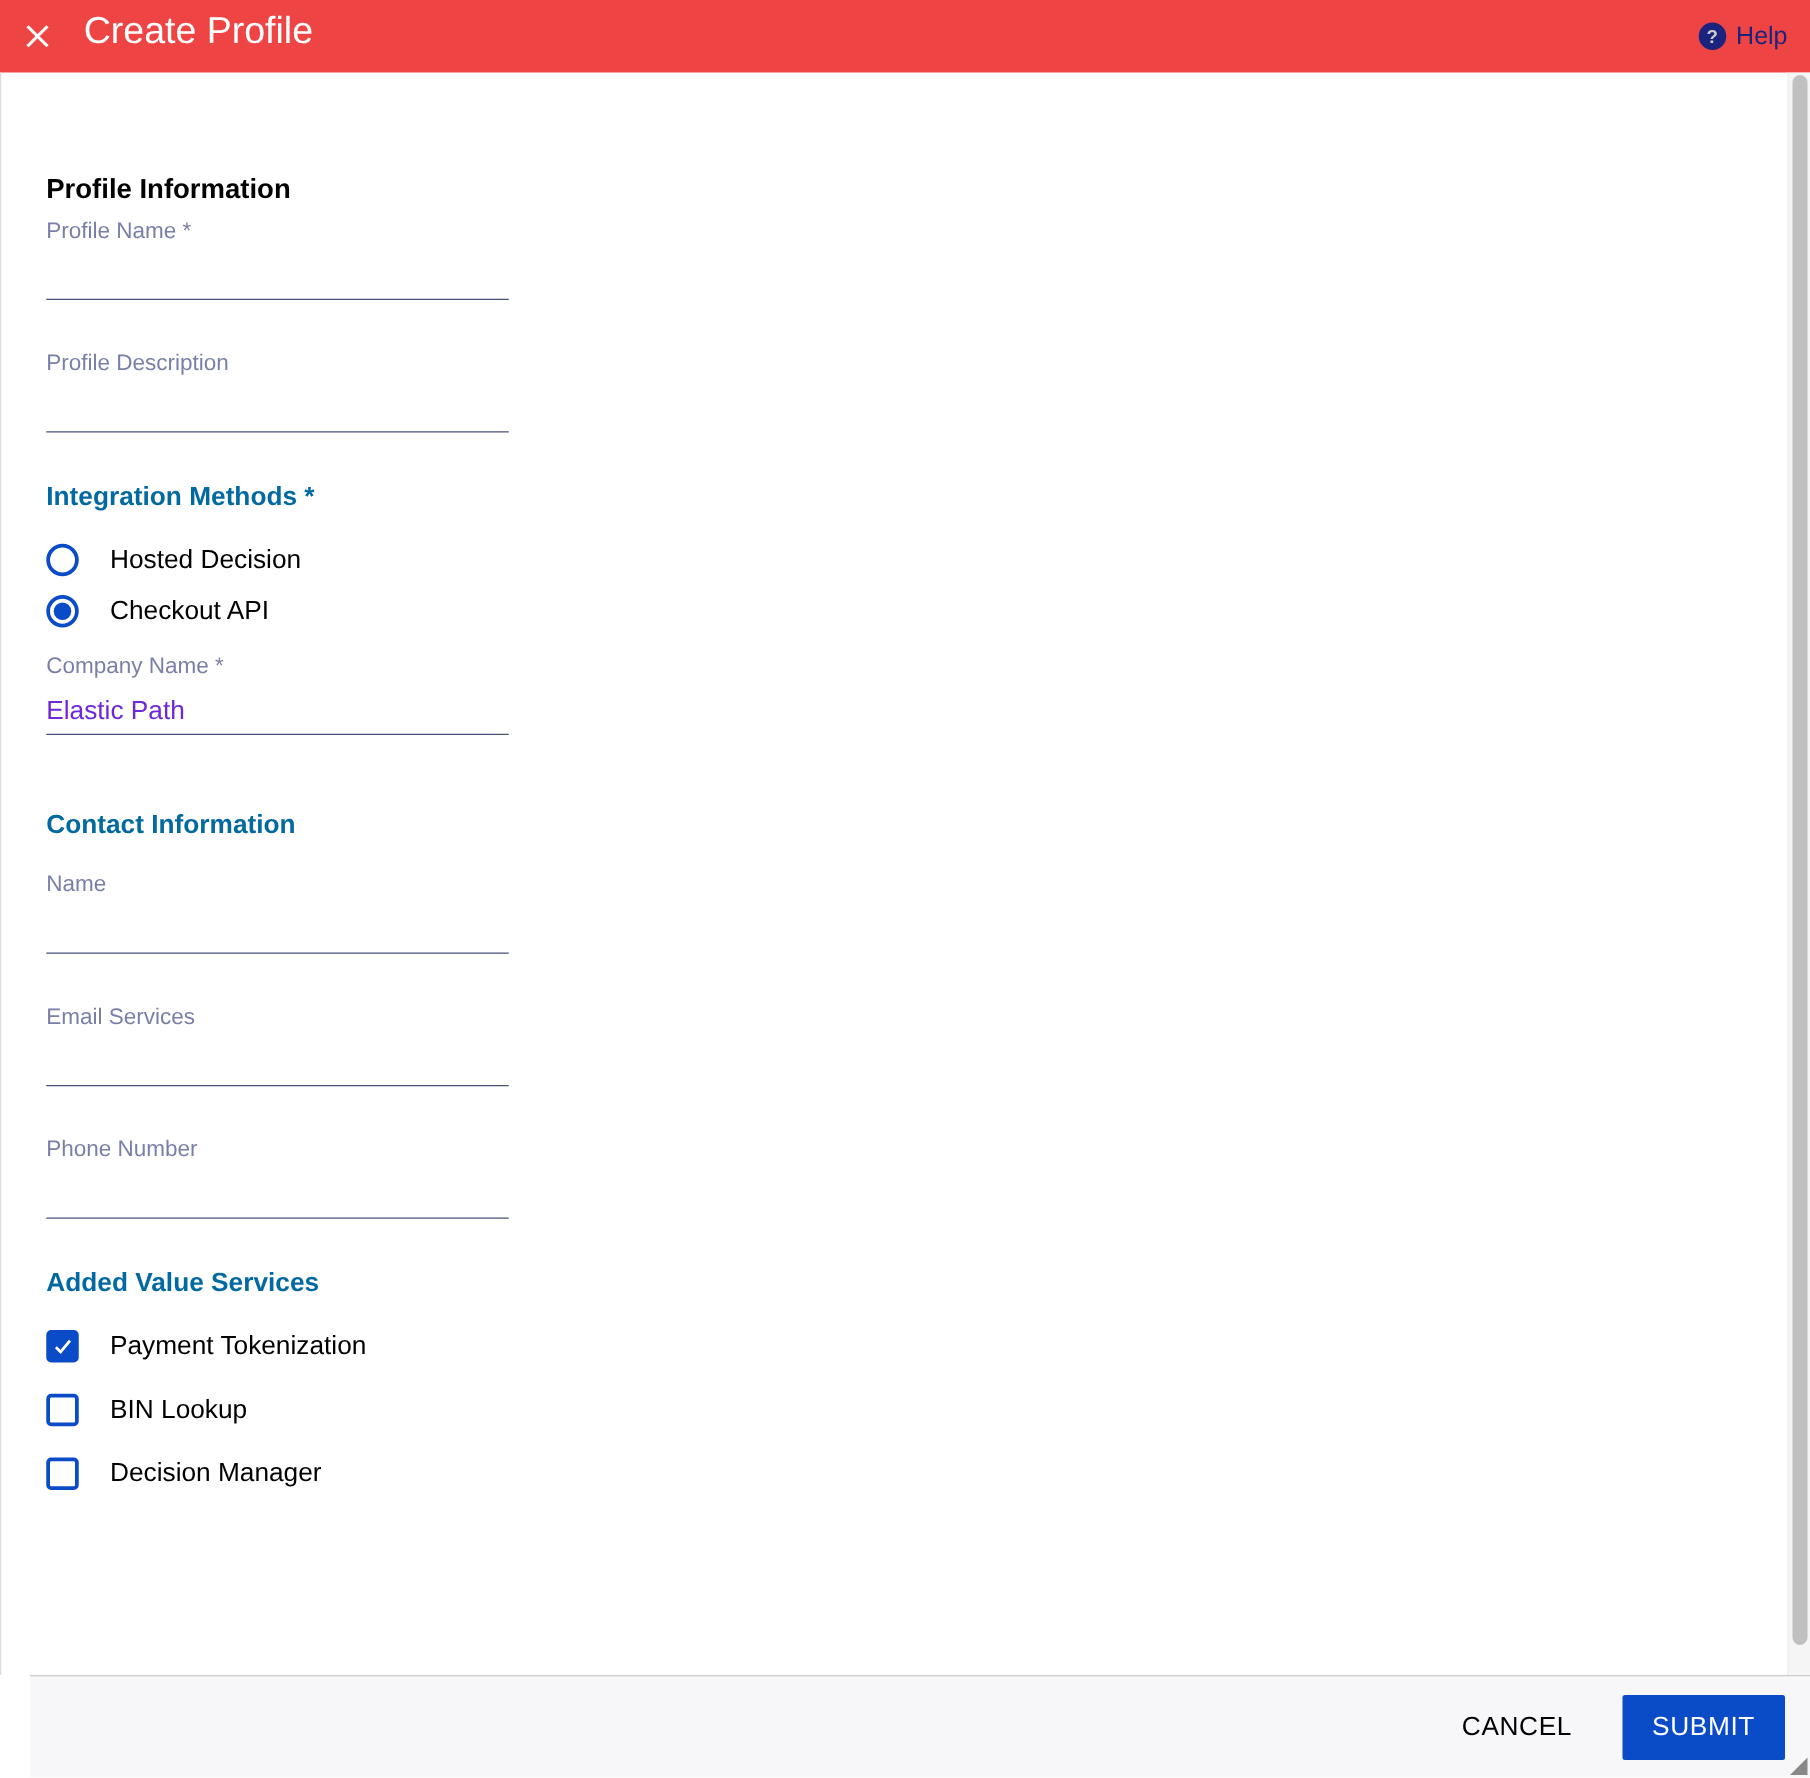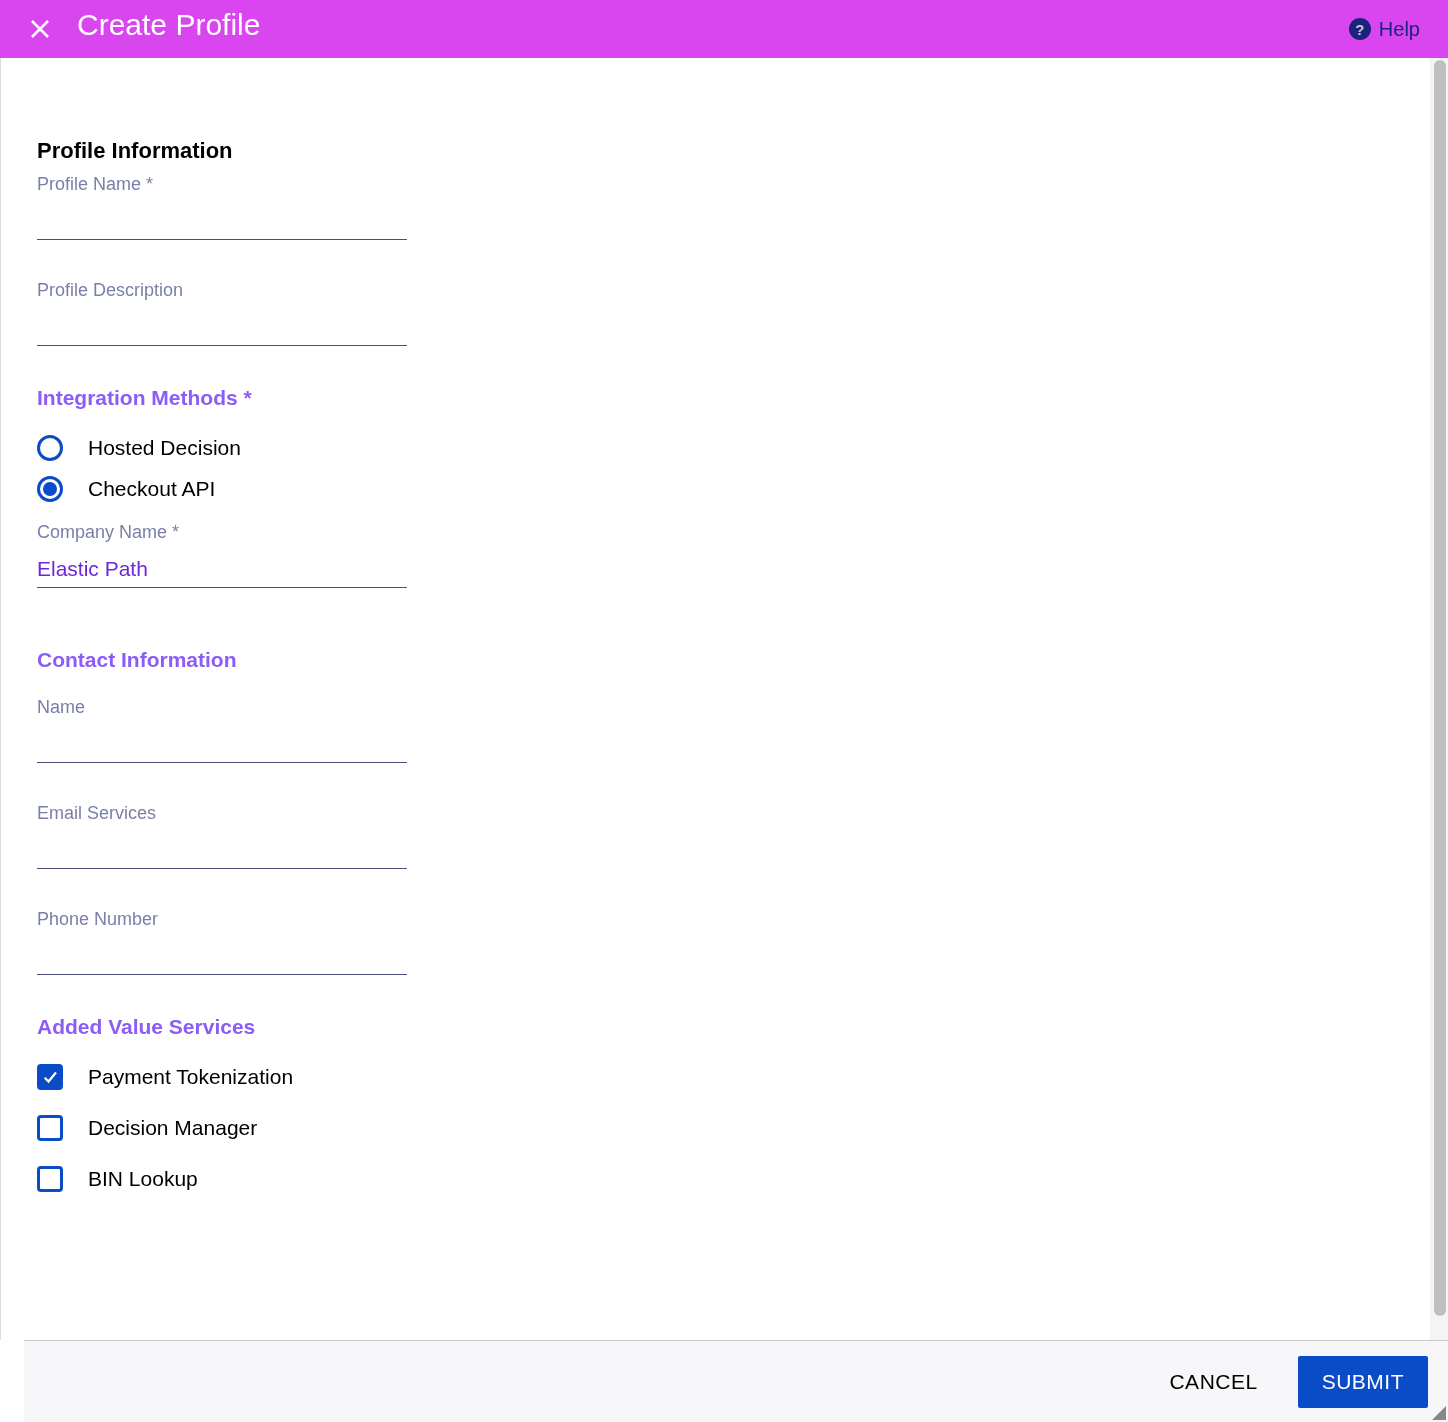--- a/index.html
+++ b/index.html
@@ -10,25 +10,25 @@
   body {
     font-family: Arial, Helvetica, sans-serif;
     background: #fff;
     width: 1448px;
     height: 1422px;
     display: flex;
     flex-direction: column;
     overflow: hidden;
   }
   .header {
-    background: #d946ef;
+    background: #ef4444;
     height: 58px;
     display: flex;
     align-items: center;
-    padding: 0 28px;
+    padding: 0 18px;
     color: #fff;
     justify-content: space-between;
   }
   .header-left {
     display: flex;
     align-items: center;
     gap: 25px;
   }
   .close-icon {
     width: 24px;
@@ -120,21 +120,21 @@
     color: #6d28d9;
     margin-bottom: 40px;
     display: block;
   }
   .text-input.populated {
     margin-bottom: 60px;
   }
   .section-heading {
     font-size: 21px;
     font-weight: bold;
-    color: #8b5cf6;
+    color: #0369a1;
     margin-top: 30px;
     margin-bottom: 25px;
   }
   .radio-group, .checkbox-group {
     margin-bottom: 20px;
   }
   .radio-item, .checkbox-item {
     display: flex;
     align-items: center;
     gap: 25px;
@@ -287,25 +287,25 @@
       <div class="checkbox-item">
         <div class="checkbox-box checked">
           <svg class="check-svg" width="18" height="18" viewBox="0 0 24 24">
             <polyline points="5 13 10 18 20 6"></polyline>
           </svg>
         </div>
         <span class="checkbox-label">Payment Tokenization</span>
       </div>
       <div class="checkbox-item">
         <div class="checkbox-box"></div>
-        <span class="checkbox-label">Decision Manager</span>
+        <span class="checkbox-label">BIN Lookup</span>
       </div>
       <div class="checkbox-item">
         <div class="checkbox-box"></div>
-        <span class="checkbox-label">BIN Lookup</span>
+        <span class="checkbox-label">Decision Manager</span>
       </div>
     </div>
 
   </div>
   <div class="scrollbar-track">
     <div class="scrollbar-thumb"></div>
   </div>
 </div>
 
 <div class="footer">

